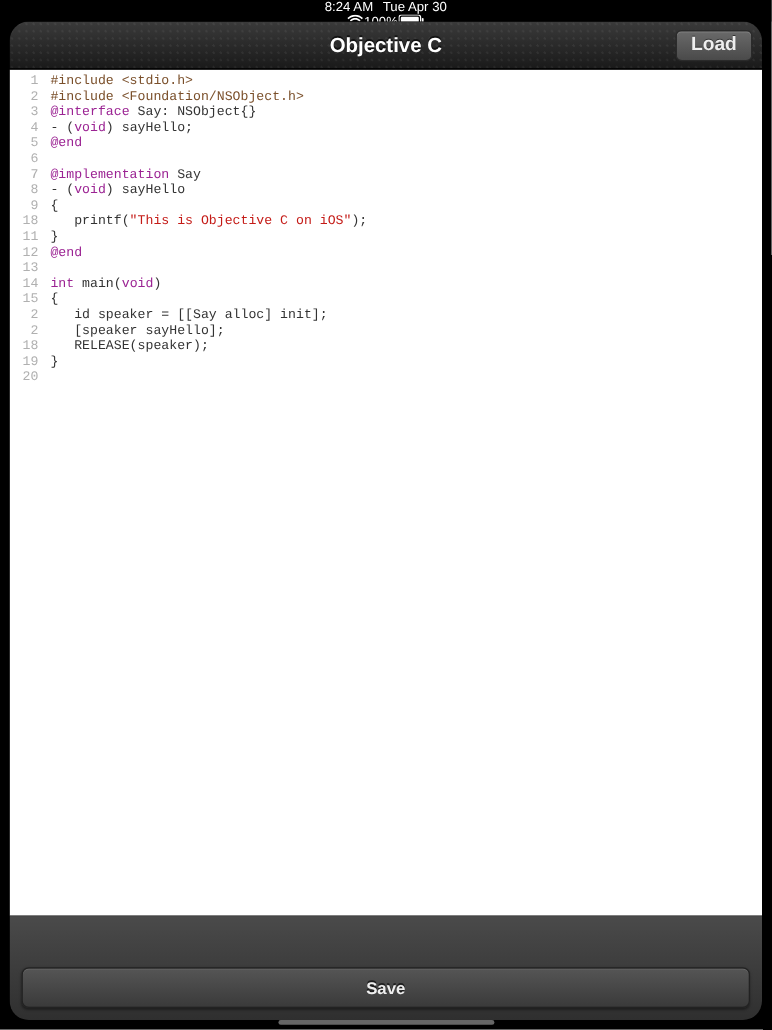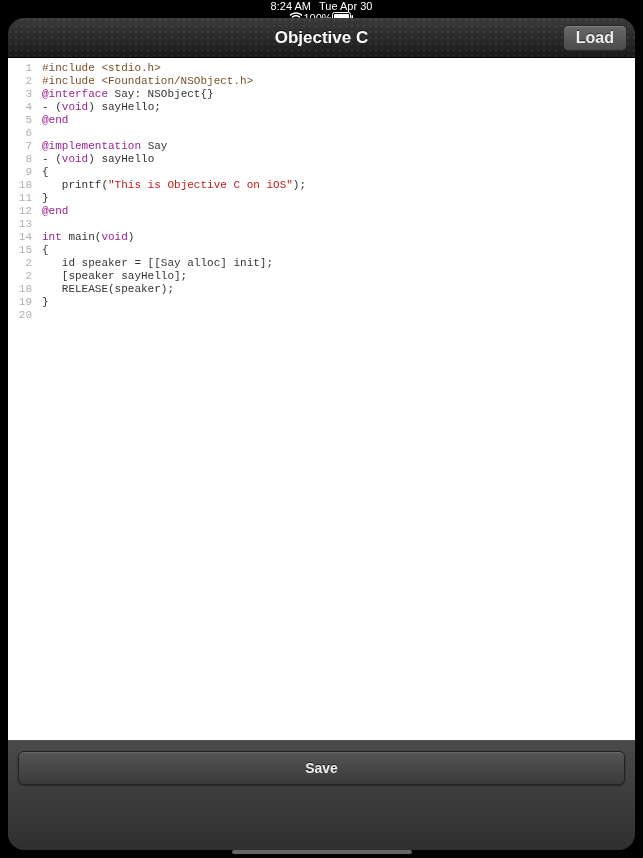--- a/index.html
+++ b/index.html
@@ -105,22 +105,22 @@
   .kw { color: #9b2393; }
   .dir { color: #7a4f2a; }
   .str { color: #c41a16; }
 
   .footer {
     background: linear-gradient(to bottom, #4a4a4a, #2f2f2f);
     padding: 10px;
     display: flex;
     gap: 12px;
     border-top: 1px solid #555;
-    height: 110px;
-    align-items: flex-start;
+    height: 87px;
+    align-items: flex-end;
   }
   .footer-btn {
     flex: 1;
     height: 34px;
     background: linear-gradient(to bottom, #555, #3a3a3a);
     border: 1px solid #222;
     border-radius: 6px;
     color: #eee;
     font-size: 14px;
     font-weight: bold;

